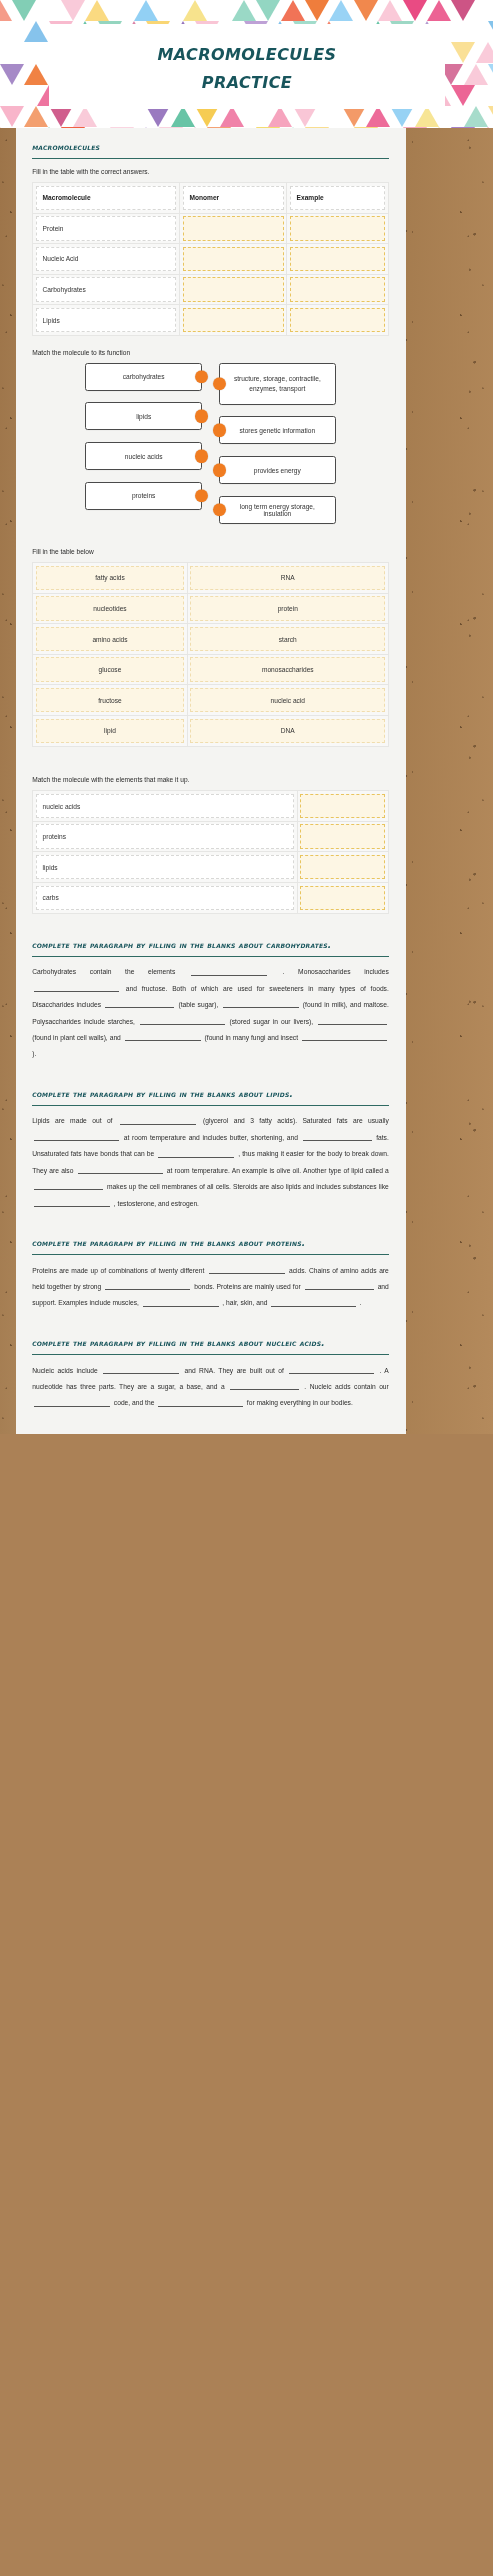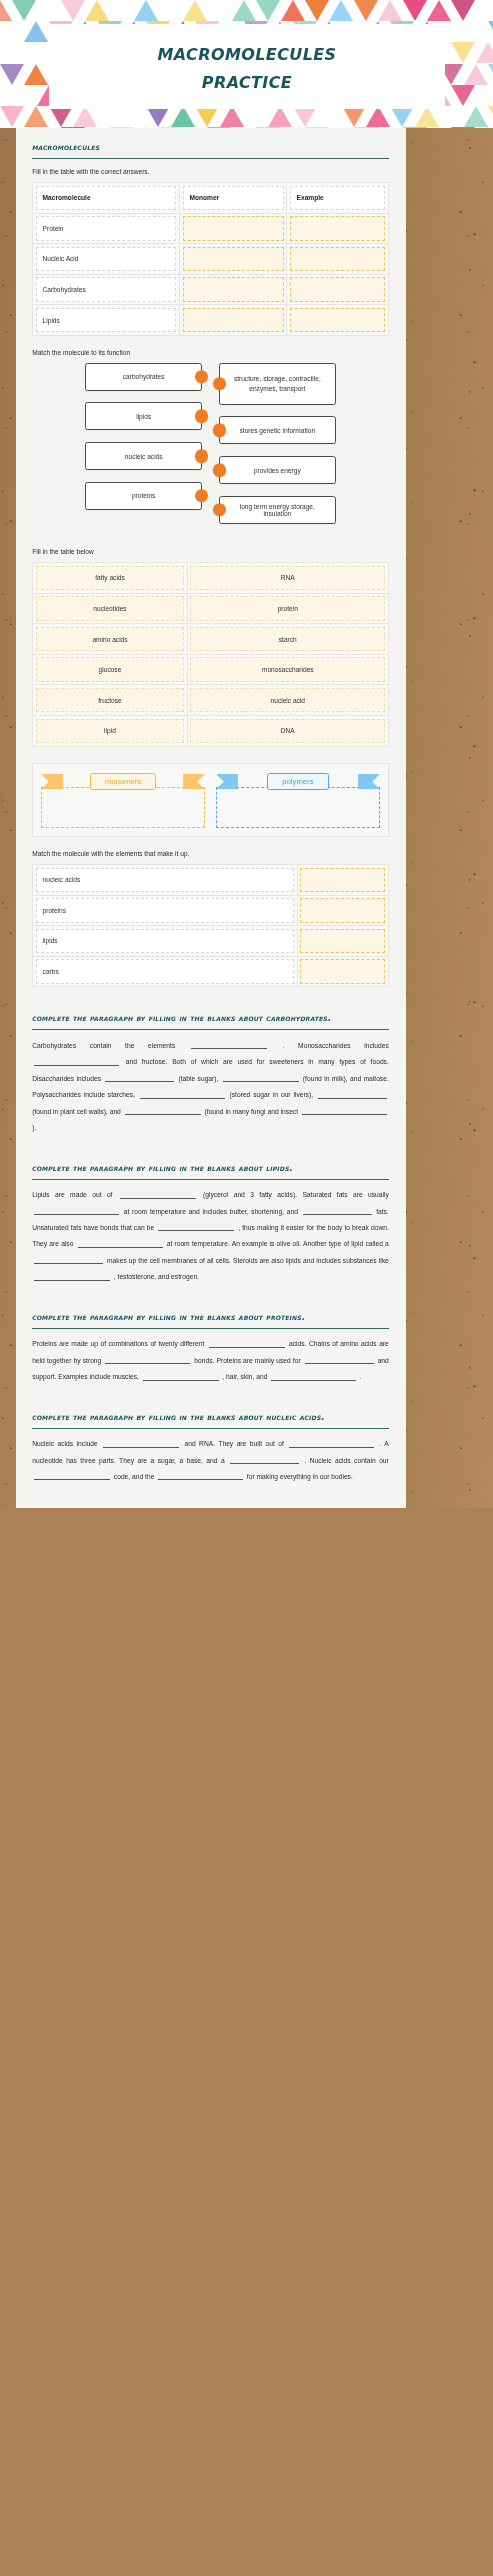--- a/index.html
+++ b/index.html
@@ -516,46 +516,20 @@
             </td>
             <td>
               <div class="cell fill-plain" style="justify-content: center;">DNA</div>
             </td>
           </tr>
         </tbody>
     </table>
 
     <div class="gap"></div>
 
-    <div class="ribbon-panel">
-      <div class="ribbon-col">
-        <div class="ribbon">
-          <svg class="tail l" viewBox="0 0 34 24">
-            <polygon points="0,0 34,0 34,24 0,24 12,12" fill="#fbc56a"></polygon>
-          </svg>
-          <svg class="tail r" viewBox="0 0 34 24">
-            <polygon points="0,0 34,0 22,12 34,24 0,24" fill="#fbc56a"></polygon>
-          </svg>
-          <div class="plate mono">monomers</div>
-        </div>
-        <div class="drop"></div>
-      </div>
-      <div class="ribbon-col">
-        <div class="ribbon">
-          <svg class="tail l" viewBox="0 0 34 24">
-            <polygon points="0,0 34,0 34,24 0,24 12,12" fill="#7fc8f2"></polygon>
-          </svg>
-          <svg class="tail r" viewBox="0 0 34 24">
-            <polygon points="0,0 34,0 22,12 34,24 0,24" fill="#7fc8f2"></polygon>
-          </svg>
-          <div class="plate poly">polymers</div>
-        </div>
-        <div class="drop blue"></div>
-      </div>
-    </div>
 
     <div class="prompt spaced">Match the molecule with the elements that make it up.</div>
 
     <table class="dtable">
       <tbody id="elementsTableBody">
           <tr>
             <td>
               <div class="cell">nucleic acids</div>
             </td>
             <td>

